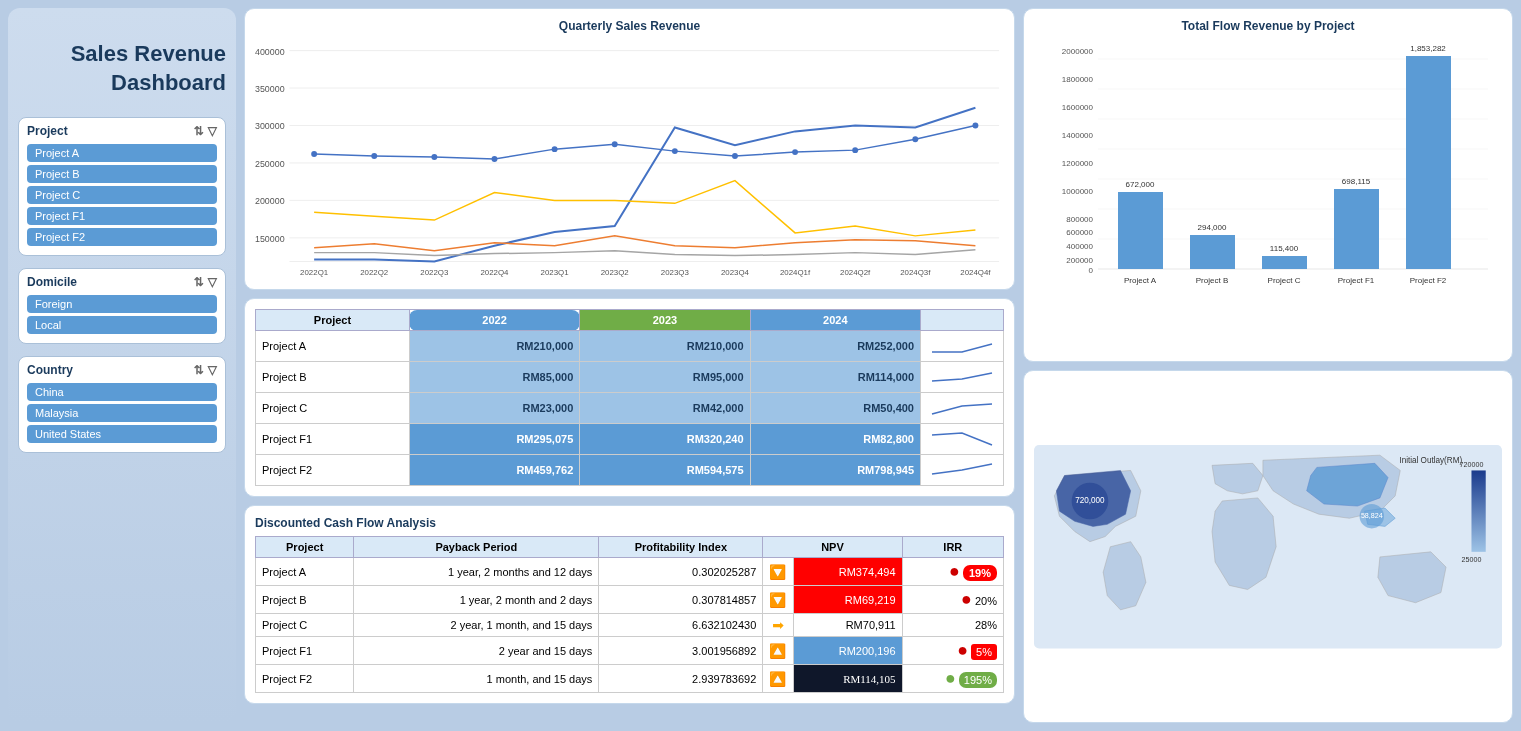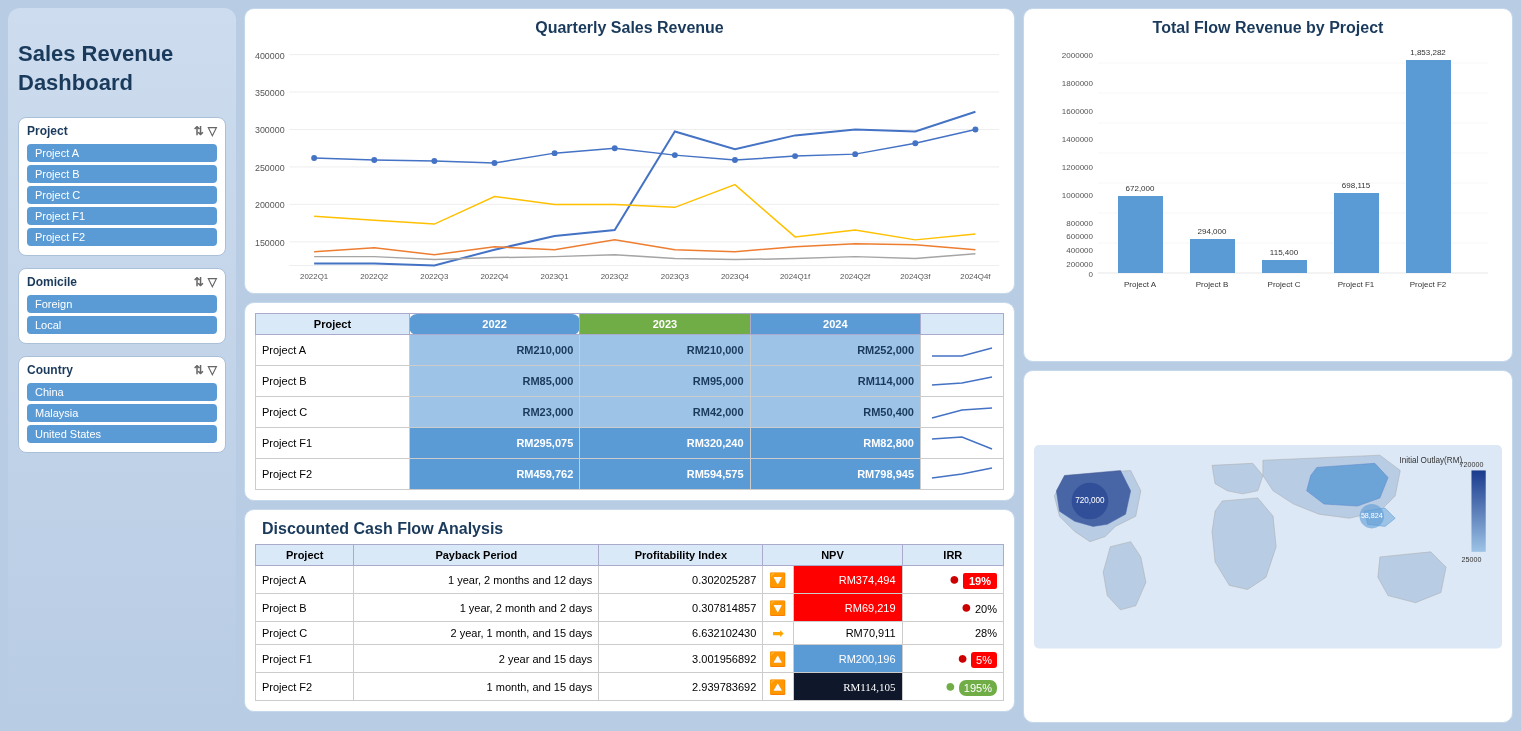--- a/index.html
+++ b/index.html
@@ -25,21 +25,21 @@
       border-radius: 12px;
       padding: 12px 10px;
       display: flex;
       flex-direction: column;
       gap: 12px;
     }
     .sidebar-title {
       font-size: 22px;
       font-weight: bold;
       color: #1a3a5c;
-      text-align: left;
+      text-align: right;
       line-height: 1.3;
       margin-bottom: 8px;
       margin-top: 20px;
     }
     .filter-section {
       background: white;
       border-radius: 8px;
       padding: 6px 8px;
       border: 1px solid #aac0d8;
     }
@@ -75,21 +75,21 @@
       flex-direction: column;
       gap: 8px;
     }
     .chart-card {
       background: white;
       border-radius: 10px;
       padding: 10px;
       border: 1px solid #c5d8eb;
     }
     .chart-title {
-      font-size: 16px;
+      font-size: 12px;
       font-weight: bold;
       color: #1a3a5c;
       text-align: center;
       margin-bottom: 6px;
     }
     
     .right-col {
       display: flex;
       flex-direction: column;
       gap: 8px;
@@ -326,39 +326,39 @@
             <td class="td-blue">RM798,945</td>
             <td><svg width="70" height="22">
                   <polyline points="5,16 35,12 65,6" fill="none" stroke="#4472c4" stroke-width="1.5"></polyline>
                 </svg></td>
           </tr>
         </tbody>
       </table>
     </div>
 
     <div class="chart-card">
-      <div class="chart-title" style="text-align:left;margin-left:7px;">Discounted Cash Flow Analysis</div>
+      <div class="chart-title" style="text-align:left;">Discounted Cash Flow Analysis</div>
       <table>
         <thead>
           <tr>
             <th>Project</th>
             <th>Payback Period</th>
             <th>Profitability Index</th>
             <th colspan="2">NPV</th>
             <th>IRR</th>
           </tr>
         </thead>
         <tbody>
           <tr>
             <td>Project A</td>
             <td>1 year, 2 months and 12 days</td>
             <td>0.302025287</td>
             <td style="width:20px;text-align:center;"><span class="arrow-down-red">🔽</span></td>
             <td class="npv-red">RM374,494</td>
-            <td><span class="dot-red">●</span> <span class="td-red" style="padding:2px 6px;border-radius:2px;background:#ff0000;color:white;">19%</span></td>
+            <td><span class="dot-red">●</span> <span class="td-red" style="padding:2px 6px;border-radius:7px;background:#ff0000;color:white;">19%</span></td>
           </tr>
           <tr>
             <td>Project B</td>
             <td>1 year, 2 month and 2 days</td>
             <td>0.307814857</td>
             <td style="text-align:center;"><span style="color:#ed7d31;font-size:14px;">🔽</span></td>
             <td class="npv-red">RM69,219</td>
             <td><span class="dot-red">●</span> 20%</td>
           </tr>
           <tr>

